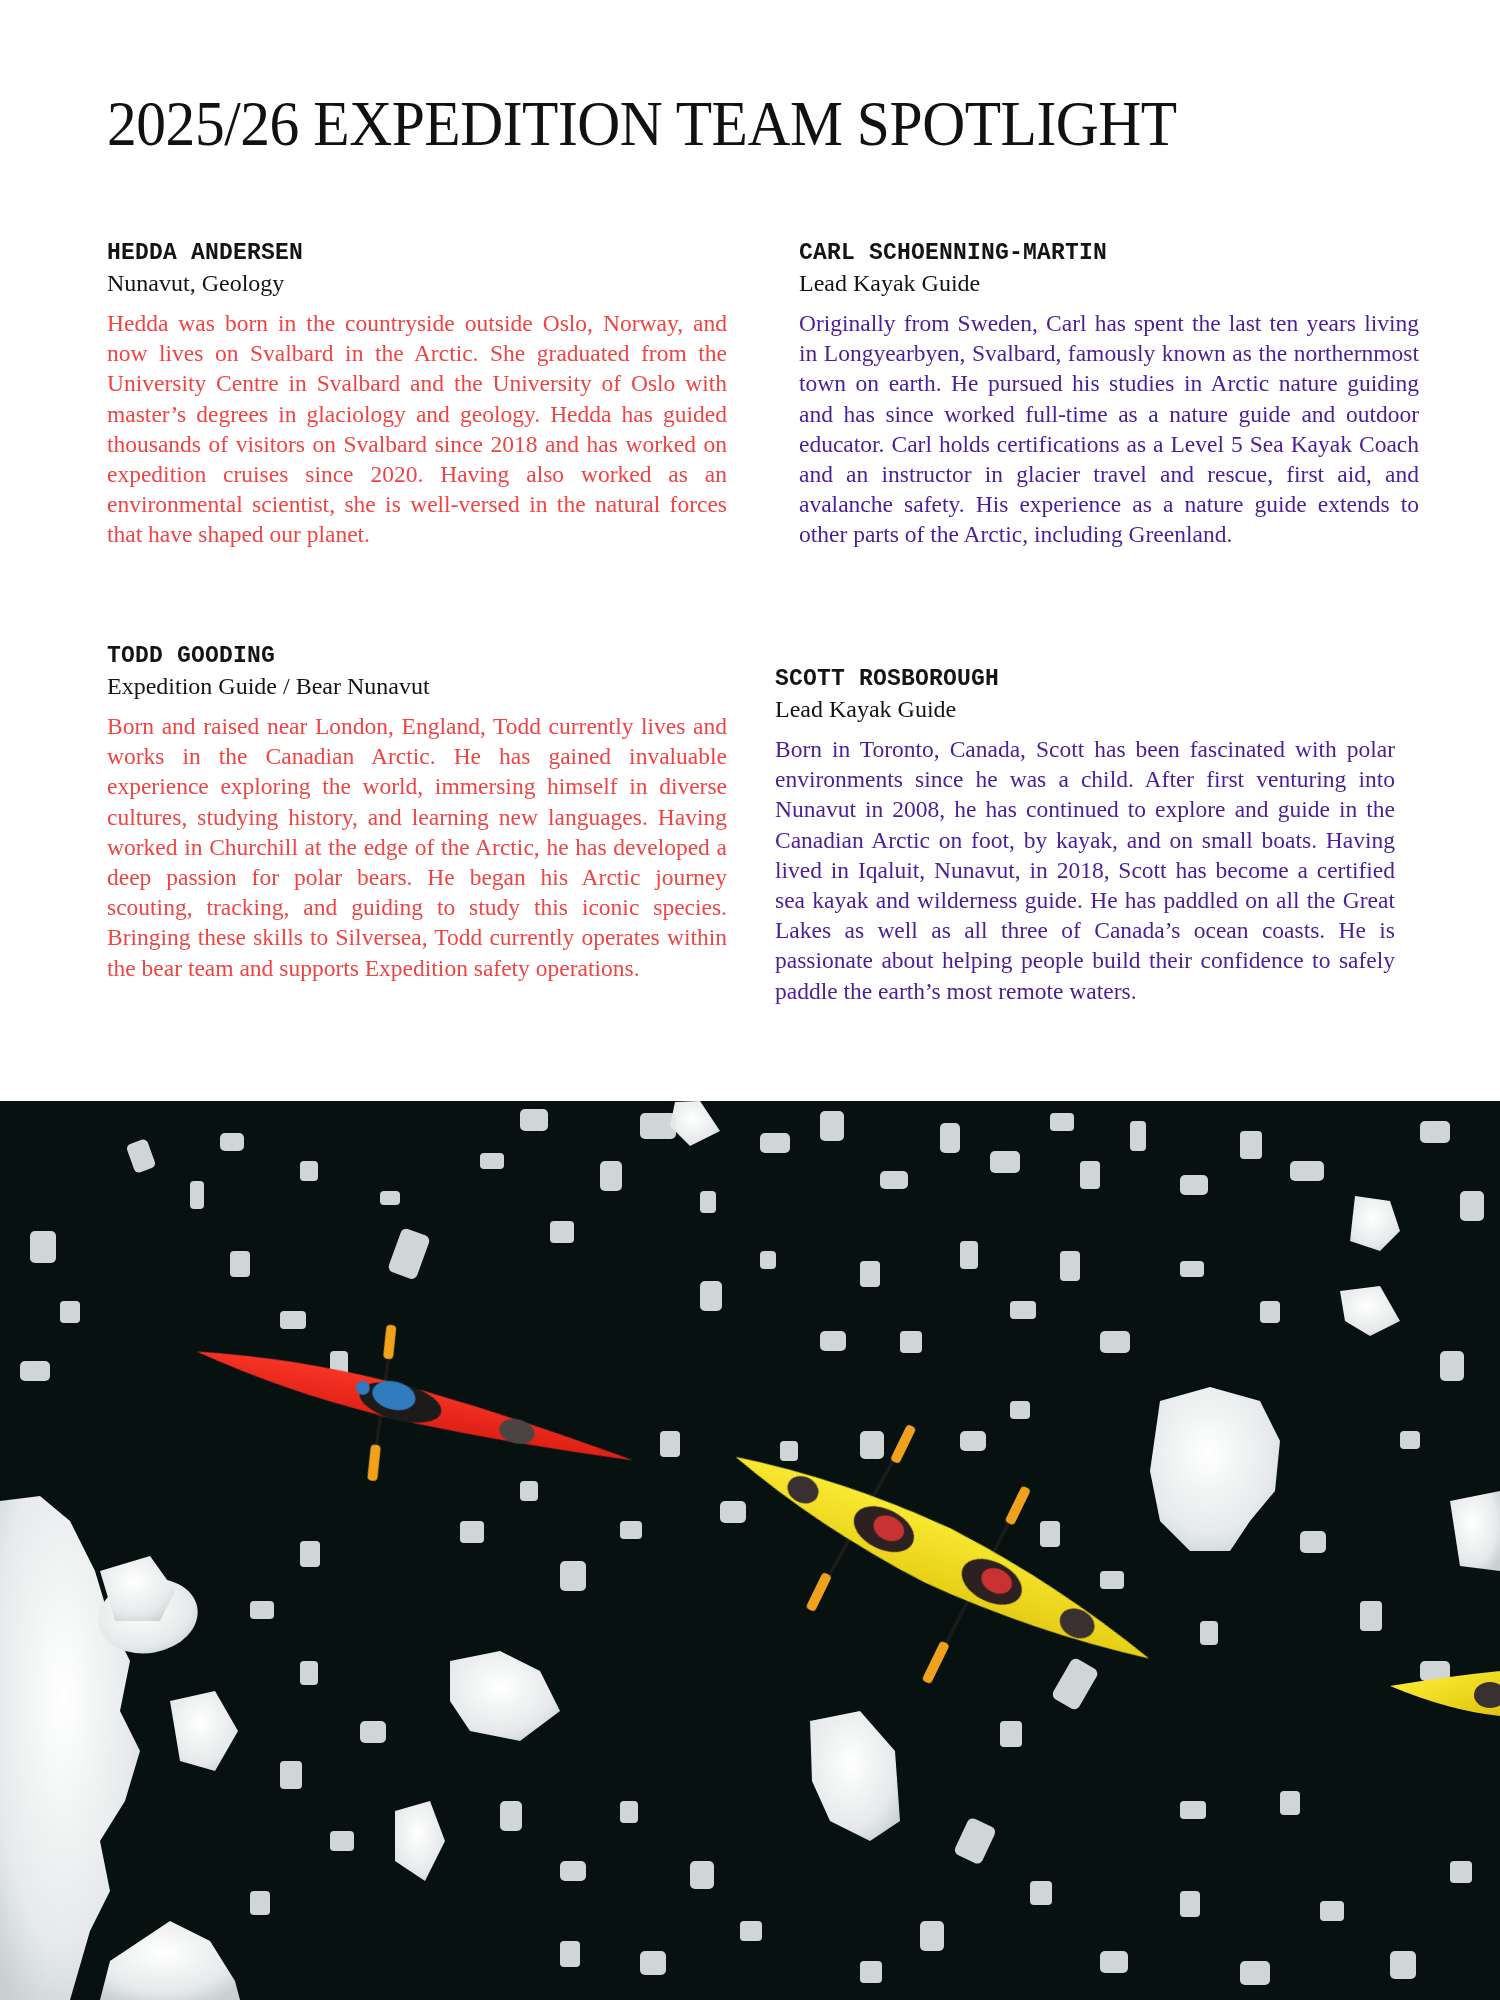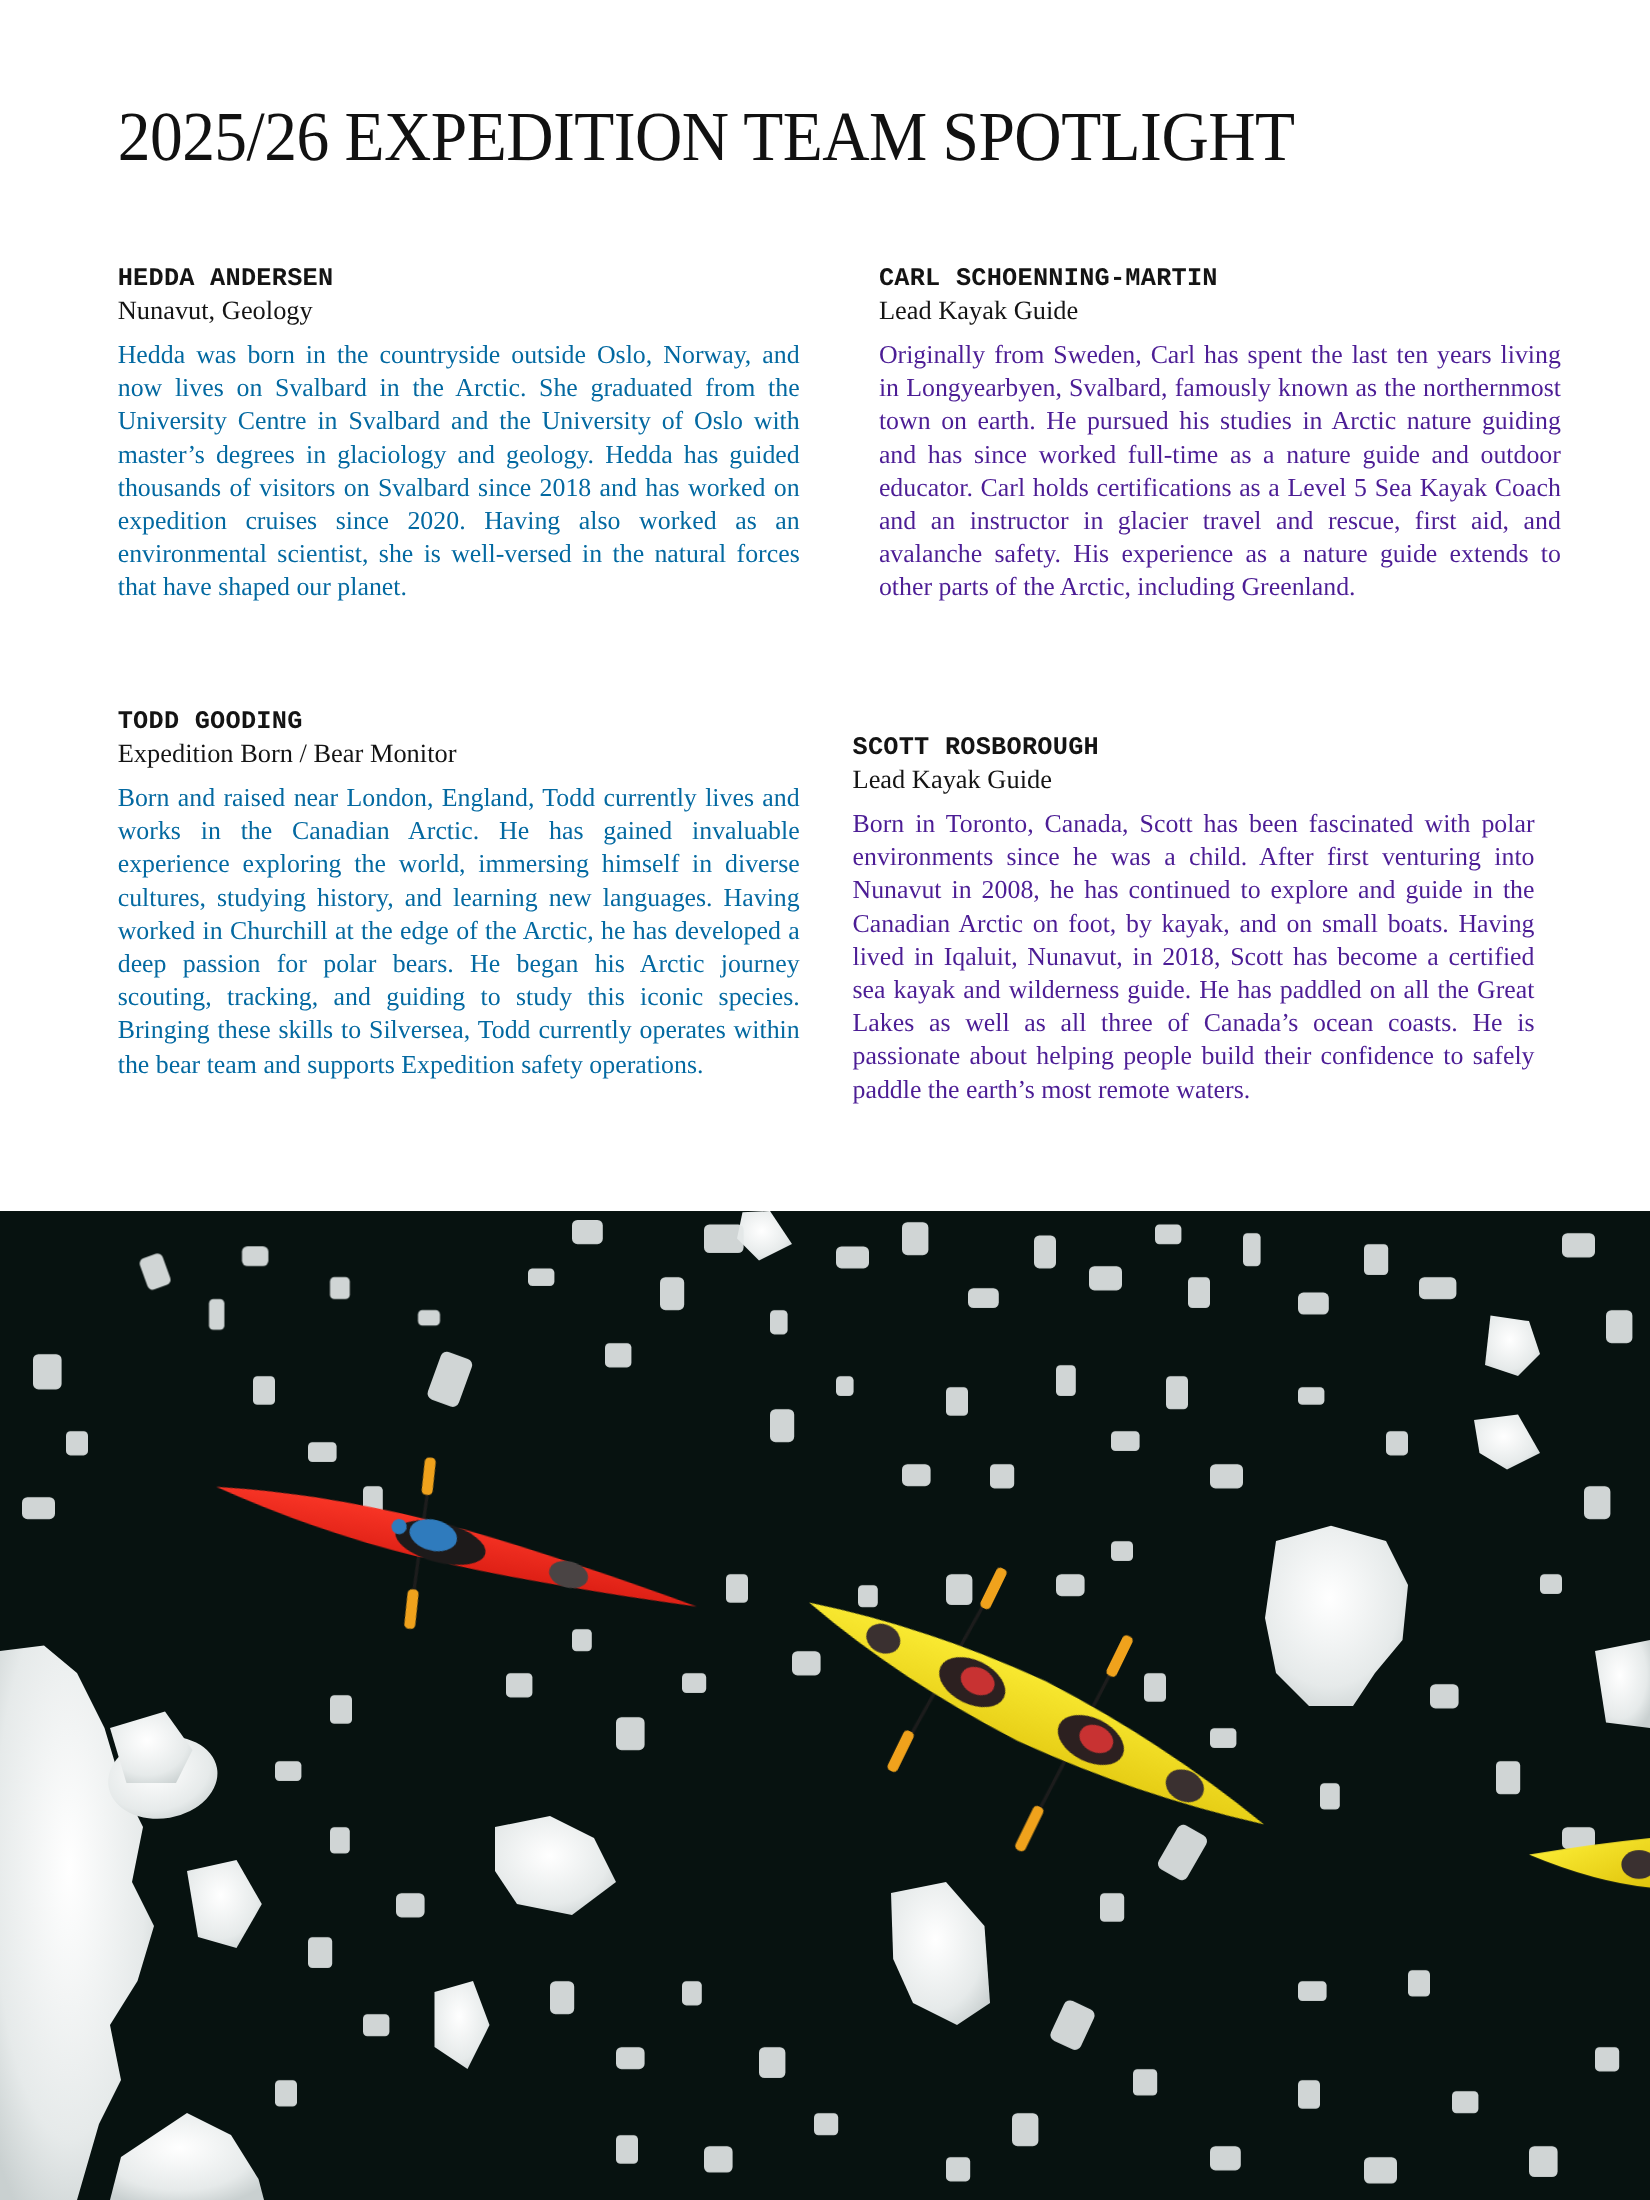--- a/index.html
+++ b/index.html
@@ -20,21 +20,21 @@
       font-size: 23px; font-weight: 700; letter-spacing: 0.2px;
       color: #141414; line-height: 30px; text-transform: uppercase;
     }
     .profile .role {
       font-family: "Liberation Serif", serif;
       font-size: 24px; color: #141414; line-height: 30px;
     }
     .profile .bio {
       margin-top: 10px;
       font-family: "Liberation Serif", serif;
-      font-size: 23.5px; line-height: 30.2px; color: #0369a1;
+      font-size: 23.5px; line-height: 30.2px; color: #ef4444;
       text-align: justify; letter-spacing: 0px;
     }
     .profile.dark .bio { color: #4c1d95; }
 
     #p0 { left: 107px; top: 238px; }
     #p1 { left: 799px; top: 238px; }
     #p2 { left: 107px; top: 641px; }
     #p3 { left: 775px; top: 664px; }
 
     .photo {
@@ -55,21 +55,21 @@
 </section>
 
 <section class="profile dark" id="p1">
   <div class="name">CARL SCHOENNING-MARTIN</div>
   <div class="role">Lead Kayak Guide</div>
   <p class="bio">Originally from Sweden, Carl has spent the last ten years living in Longyearbyen, Svalbard, famously known as the northernmost town on earth. He pursued his studies in Arctic nature guiding and has since worked full-time as a nature guide and outdoor educator. Carl holds certifications as a Level 5 Sea Kayak Coach and an instructor in glacier travel and rescue, first aid, and avalanche safety. His experience as a nature guide extends to other parts of the Arctic, including Greenland.</p>
 </section>
 
 <section class="profile" id="p2">
   <div class="name">TODD GOODING</div>
-  <div class="role">Expedition Born / Bear Monitor</div>
+  <div class="role">Expedition Guide / Bear Nunavut</div>
   <p class="bio">Born and raised near London, England, Todd currently lives and works in the Canadian Arctic. He has gained invaluable experience exploring the world, immersing himself in diverse cultures, studying history, and learning new languages. Having worked in Churchill at the edge of the Arctic, he has developed a deep passion for polar bears. He began his Arctic journey scouting, tracking, and guiding to study this iconic species. Bringing these skills to Silversea, Todd currently operates within the bear team and supports Expedition safety operations.</p>
 </section>
 
 <section class="profile dark" id="p3">
   <div class="name">SCOTT ROSBOROUGH</div>
   <div class="role">Lead Kayak Guide</div>
   <p class="bio">Born in Toronto, Canada, Scott has been fascinated with polar environments since he was a child. After first venturing into Nunavut in 2008, he has continued to explore and guide in the Canadian Arctic on foot, by kayak, and on small boats. Having lived in Iqaluit, Nunavut, in 2018, Scott has become a certified sea kayak and wilderness guide. He has paddled on all the Great Lakes as well as all three of Canada’s ocean coasts. He is passionate about helping people build their confidence to safely paddle the earth’s most remote waters.</p>
 </section>
 
 <div class="photo" role="img" aria-label="Aerial view of red and yellow sea kayaks paddling through ice floes">

